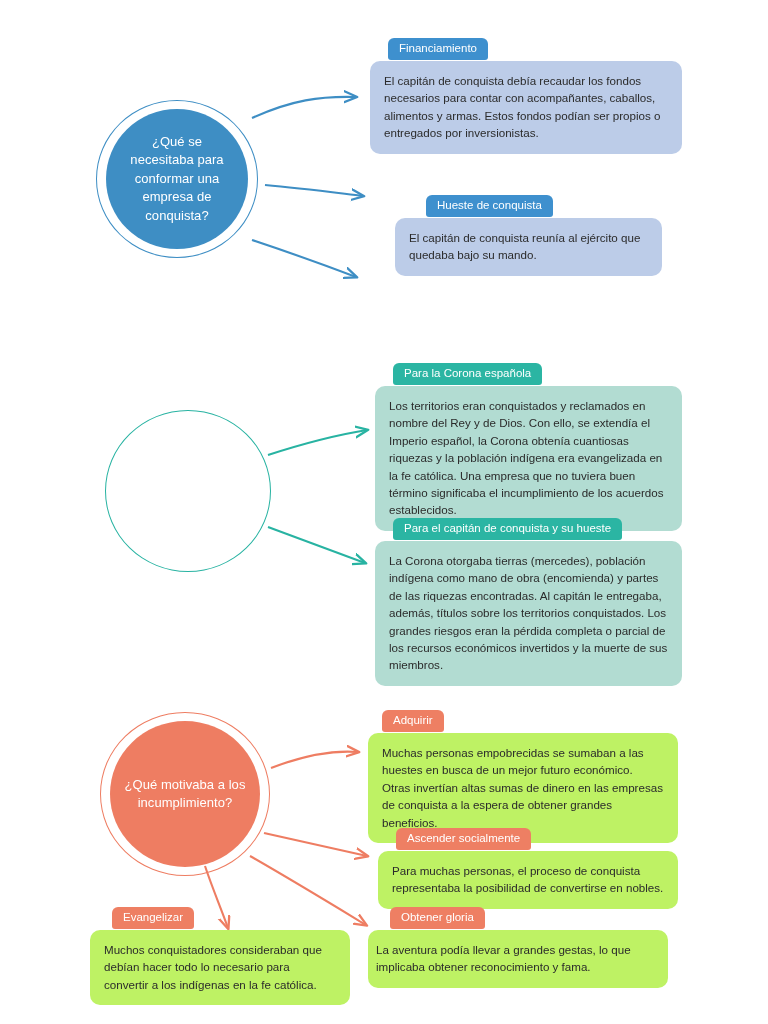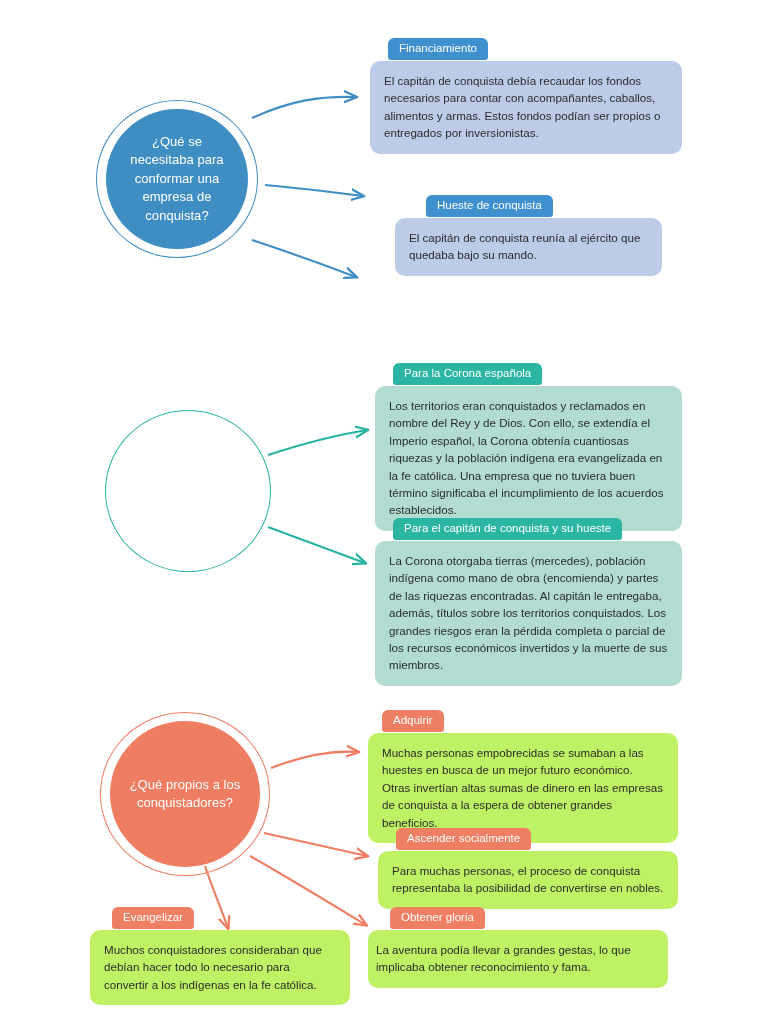--- a/index.html
+++ b/index.html
@@ -164,21 +164,21 @@
   </div>
 
   <div class="card theme-teal" style="left:375px; top:518px; width:307px; height:166px;">
     <div class="card-badge" style="left:18px;">Para el capitán de conquista y su hueste</div>
     <div class="card-body" style="left:0; top:23px; width:307px;">La Corona otorgaba tierras (mercedes), población indígena como mano de obra (encomienda) y partes de las riquezas encontradas. Al capitán le entregaba, además, títulos sobre los territorios conquistados. Los grandes riesgos eran la pérdida completa o parcial de los recursos económicos invertidos y la muerte de sus miembros.</div>
   </div>
 
   <div class="circle-wrap circle-coral" style="left:100px; top:712px; width:170px; height:164px;">
     <div class="circle-ring"></div>
     <div class="circle-core" style="left:10px; top:9px; right:10px; bottom:9px;">
-      <span class="circle-label">¿Qué propios a los conquistadores?</span>
+      <span class="circle-label">¿Qué motivaba a los incumplimiento?</span>
     </div>
   </div>
 
   <div class="card theme-coral" style="left:368px; top:710px; width:310px; height:122px;">
     <div class="card-badge" style="left:14px;">Adquirir</div>
     <div class="card-body" style="left:0; top:23px; width:310px;">Muchas personas empobrecidas se sumaban a las huestes en busca de un mejor futuro económico. Otras invertían altas sumas de dinero en las empresas de conquista a la espera de obtener grandes beneficios.</div>
   </div>
 
   <div class="card theme-coral" style="left:378px; top:828px; width:300px; height:62px;">
     <div class="card-badge" style="left:18px;">Ascender socialmente</div>

